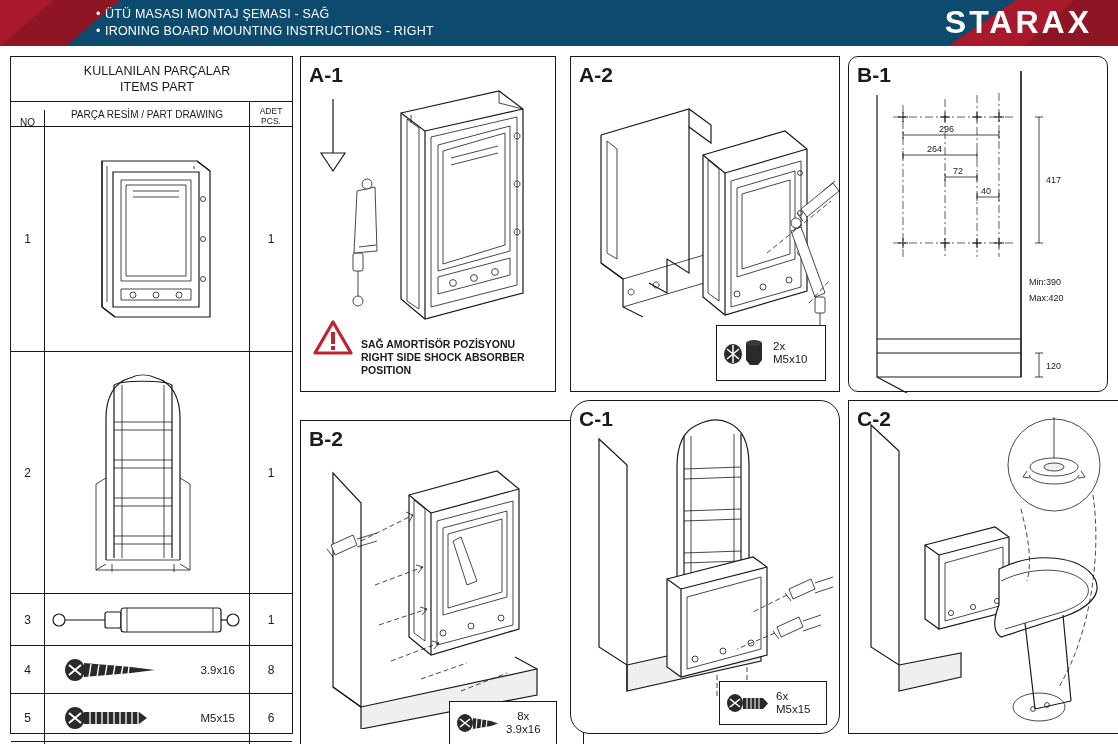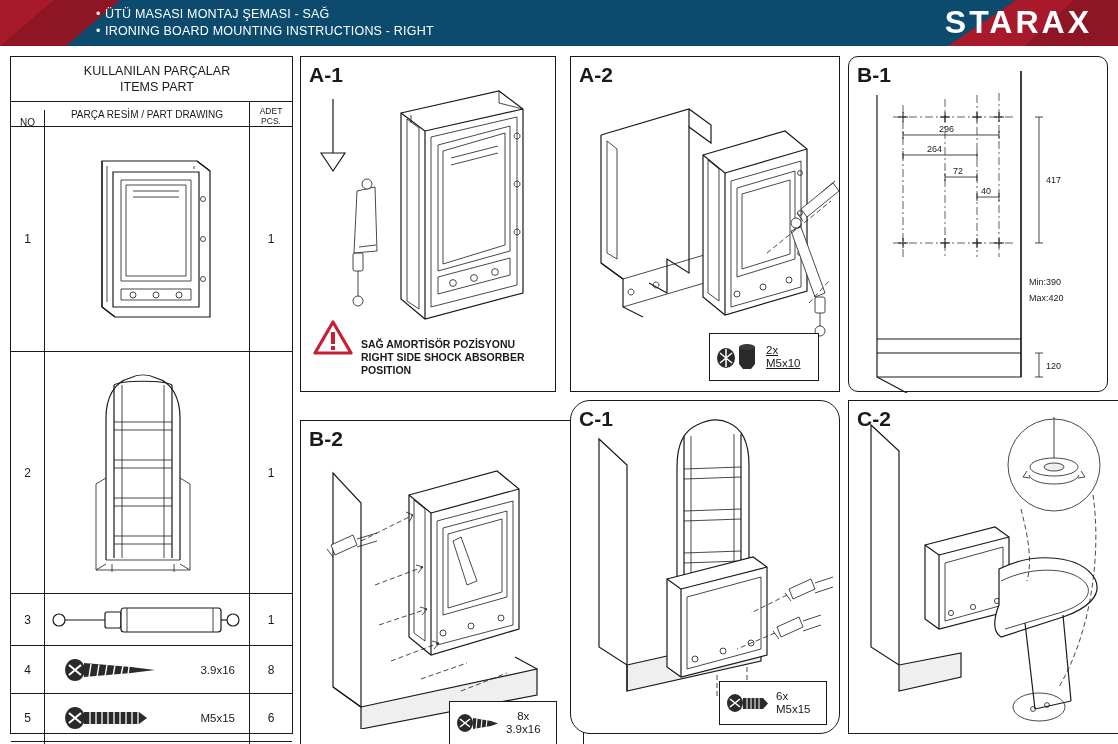--- a/index.html
+++ b/index.html
@@ -375,21 +375,21 @@
     <g class="ln dash">
       <path d="M196 190 L260 138"></path>
       <path d="M238 240 L258 218"></path>
     </g>
     <g class="ln thin">
       <path d="M252 128 L264 118 M252 128 L246 138"></path>
       <path d="M230 146 L262 120 L268 128 L236 154 Z" class="fillw"></path>
       <path d="M226 150 L232 158"></path>
     </g>
   </svg>
-  <div class="screwbox" style="left:138px; bottom:10px; width:110px; height:48px;text-decoration:underline;">
+  <div class="screwbox" style="left:145px; bottom:10px; width:110px; height:56px;">
     <svg width="44" height="30" viewBox="0 0 44 30">
       <ellipse cx="11" cy="16" rx="9" ry="10" fill="#2a2a2a"></ellipse>
       <path d="M5 11 L17 21 M17 11 L5 21 M11 7 L11 25" stroke="#fff" stroke-width="1.5" fill="none"></path>
       <rect x="24" y="5" width="16" height="17" fill="#2a2a2a"></rect>
       <ellipse cx="32" cy="5" rx="8" ry="3" fill="#3a3a3a"></ellipse>
       <path d="M24 22 L40 22 L36 27 L28 27 Z" fill="#2a2a2a"></path>
     </svg>
     <div class="lbl">
       <b>2x</b>
       <b>M5x10</b>

